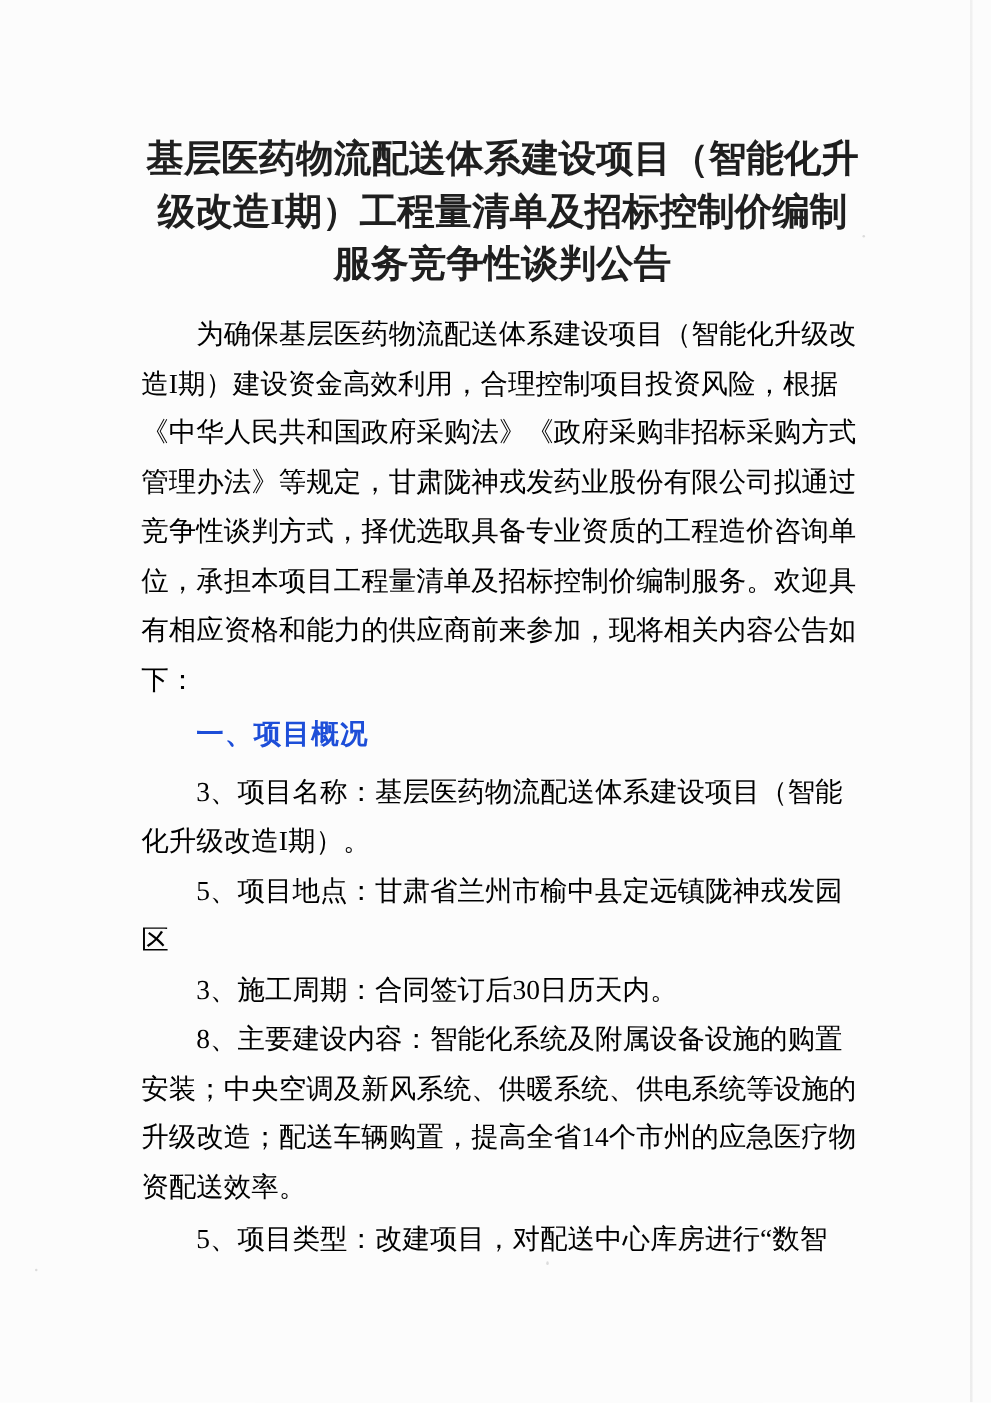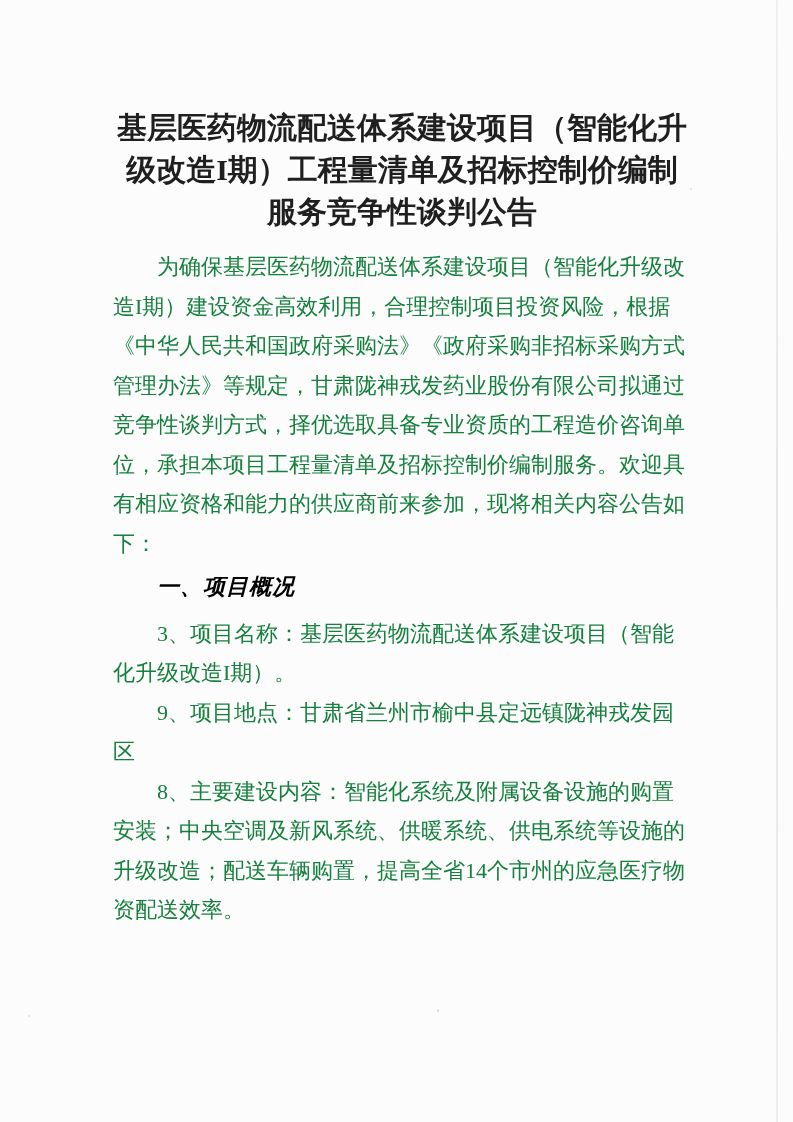--- a/index.html
+++ b/index.html
@@ -36,34 +36,33 @@
     text-align: center;
     white-space: pre-line;
     color: #1f1f1f;
   }
   .para {
     margin: 0;
     font-size: 22px;
     line-height: 39.5px;
     white-space: pre-line;
     text-indent: 2em;
-    color: #15803d;
+    color: #000000;
   }
   .para.intro { margin-top: 14px; }
   .section-heading {
     margin: 4px 0 7px 0;
     font-size: 22px;
     line-height: 39.5px;
     font-weight: bold;
     text-indent: 2em;
     white-space: pre-line;
-    color: #000000;
+    color: #1d4ed8;
     font-family: "Liberation Sans", "DejaVu Sans", sans-serif;
     letter-spacing: 1px;
-    font-style: italic;
   }
   .para.item-last { margin-top: 2px; }
   
   .speck {
     position: absolute;
     background: #dcdcdc;
     border-radius: 50%;
   }
   .speck.s1 { left: 437px; top: 1009px; width: 2px; height: 3px; }
   .speck.s2 { left: 28px;  top: 1015px; width: 2px; height: 2px; }
@@ -90,23 +89,25 @@
 竞争性谈判方式，择优选取具备专业资质的工程造价咨询单
 位，承担本项目工程量清单及招标控制价编制服务。欢迎具
 有相应资格和能力的供应商前来参加，现将相关内容公告如
 下：</p>
 
     <h2 class="section-heading">一、项目概况</h2>
 
     <p class="para">3、项目名称：基层医药物流配送体系建设项目（智能
 化升级改造I期）。</p>
 
-    <p class="para">9、项目地点：甘肃省兰州市榆中县定远镇陇神戎发园
+    <p class="para">5、项目地点：甘肃省兰州市榆中县定远镇陇神戎发园
 区</p>
 
+    <p class="para">3、施工周期：合同签订后30日历天内。</p>
 
     <p class="para">8、主要建设内容：智能化系统及附属设备设施的购置
 安装；中央空调及新风系统、供暖系统、供电系统等设施的
 升级改造；配送车辆购置，提高全省14个市州的应急医疗物
 资配送效率。</p>
 
+    <p class="para item-last">5、项目类型：改建项目，对配送中心库房进行“数智</p>
   </div>
 </div>
 
 </body></html>

